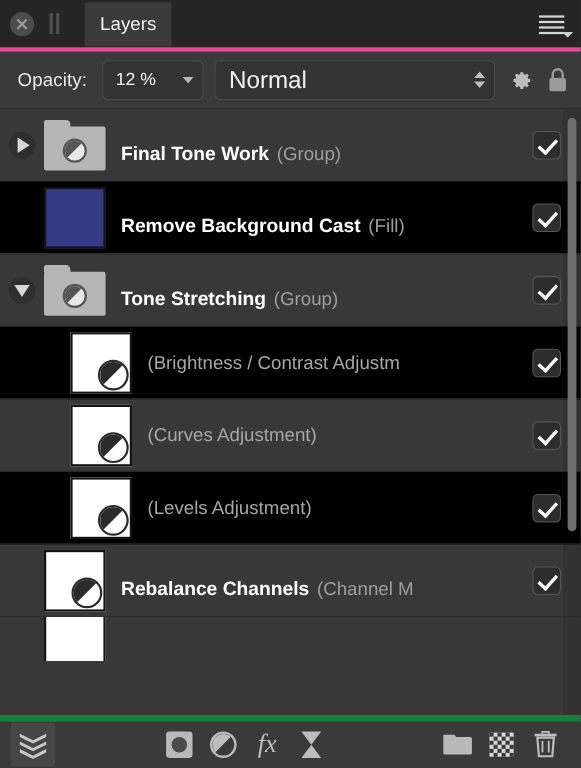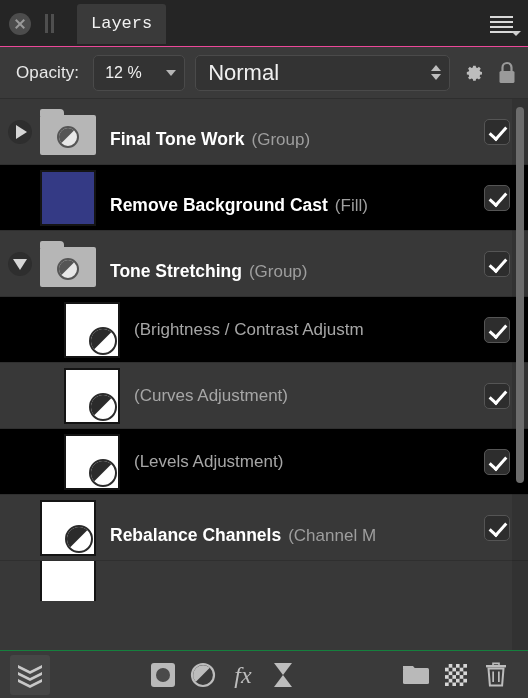--- a/index.html
+++ b/index.html
@@ -21,24 +21,23 @@
     display: flex;
     flex-direction: column;
   }
 
   
   .tabbar {
     position: relative;
     height: 47px;
     background: #252525;
     display: flex;
-    align-items: flex-start;
+    align-items: center;
     flex: 0 0 47px;
-    border-bottom: 1px solid #ec4899;
-    font-family: Liberation Mono, monospace;
+    border-bottom: 4px solid #ec4899;
   }
   .tabbar-left {
     display: flex;
     align-items: center;
     height: 47px;
     padding-left: 9px;
     gap: 13px;
   }
   .icon-close {
     width: 22px; height: 22px;
@@ -381,21 +380,21 @@
     height: 376px;
     background: #6c6c6c;
     border-radius: 4px;
   }
 
   
   .bottombar {
     flex: 0 0 48px;
     height: 48px;
     background: #3a3a3a;
-    border-top: 1px solid #15803d;
+    border-top: 6px solid #15803d;
     display: flex;
     align-items: center;
     position: relative;
   }
   .btn {
     width: 40px; height: 40px;
     display: flex;
     align-items: center;
     justify-content: center;
     flex: 0 0 40px;

